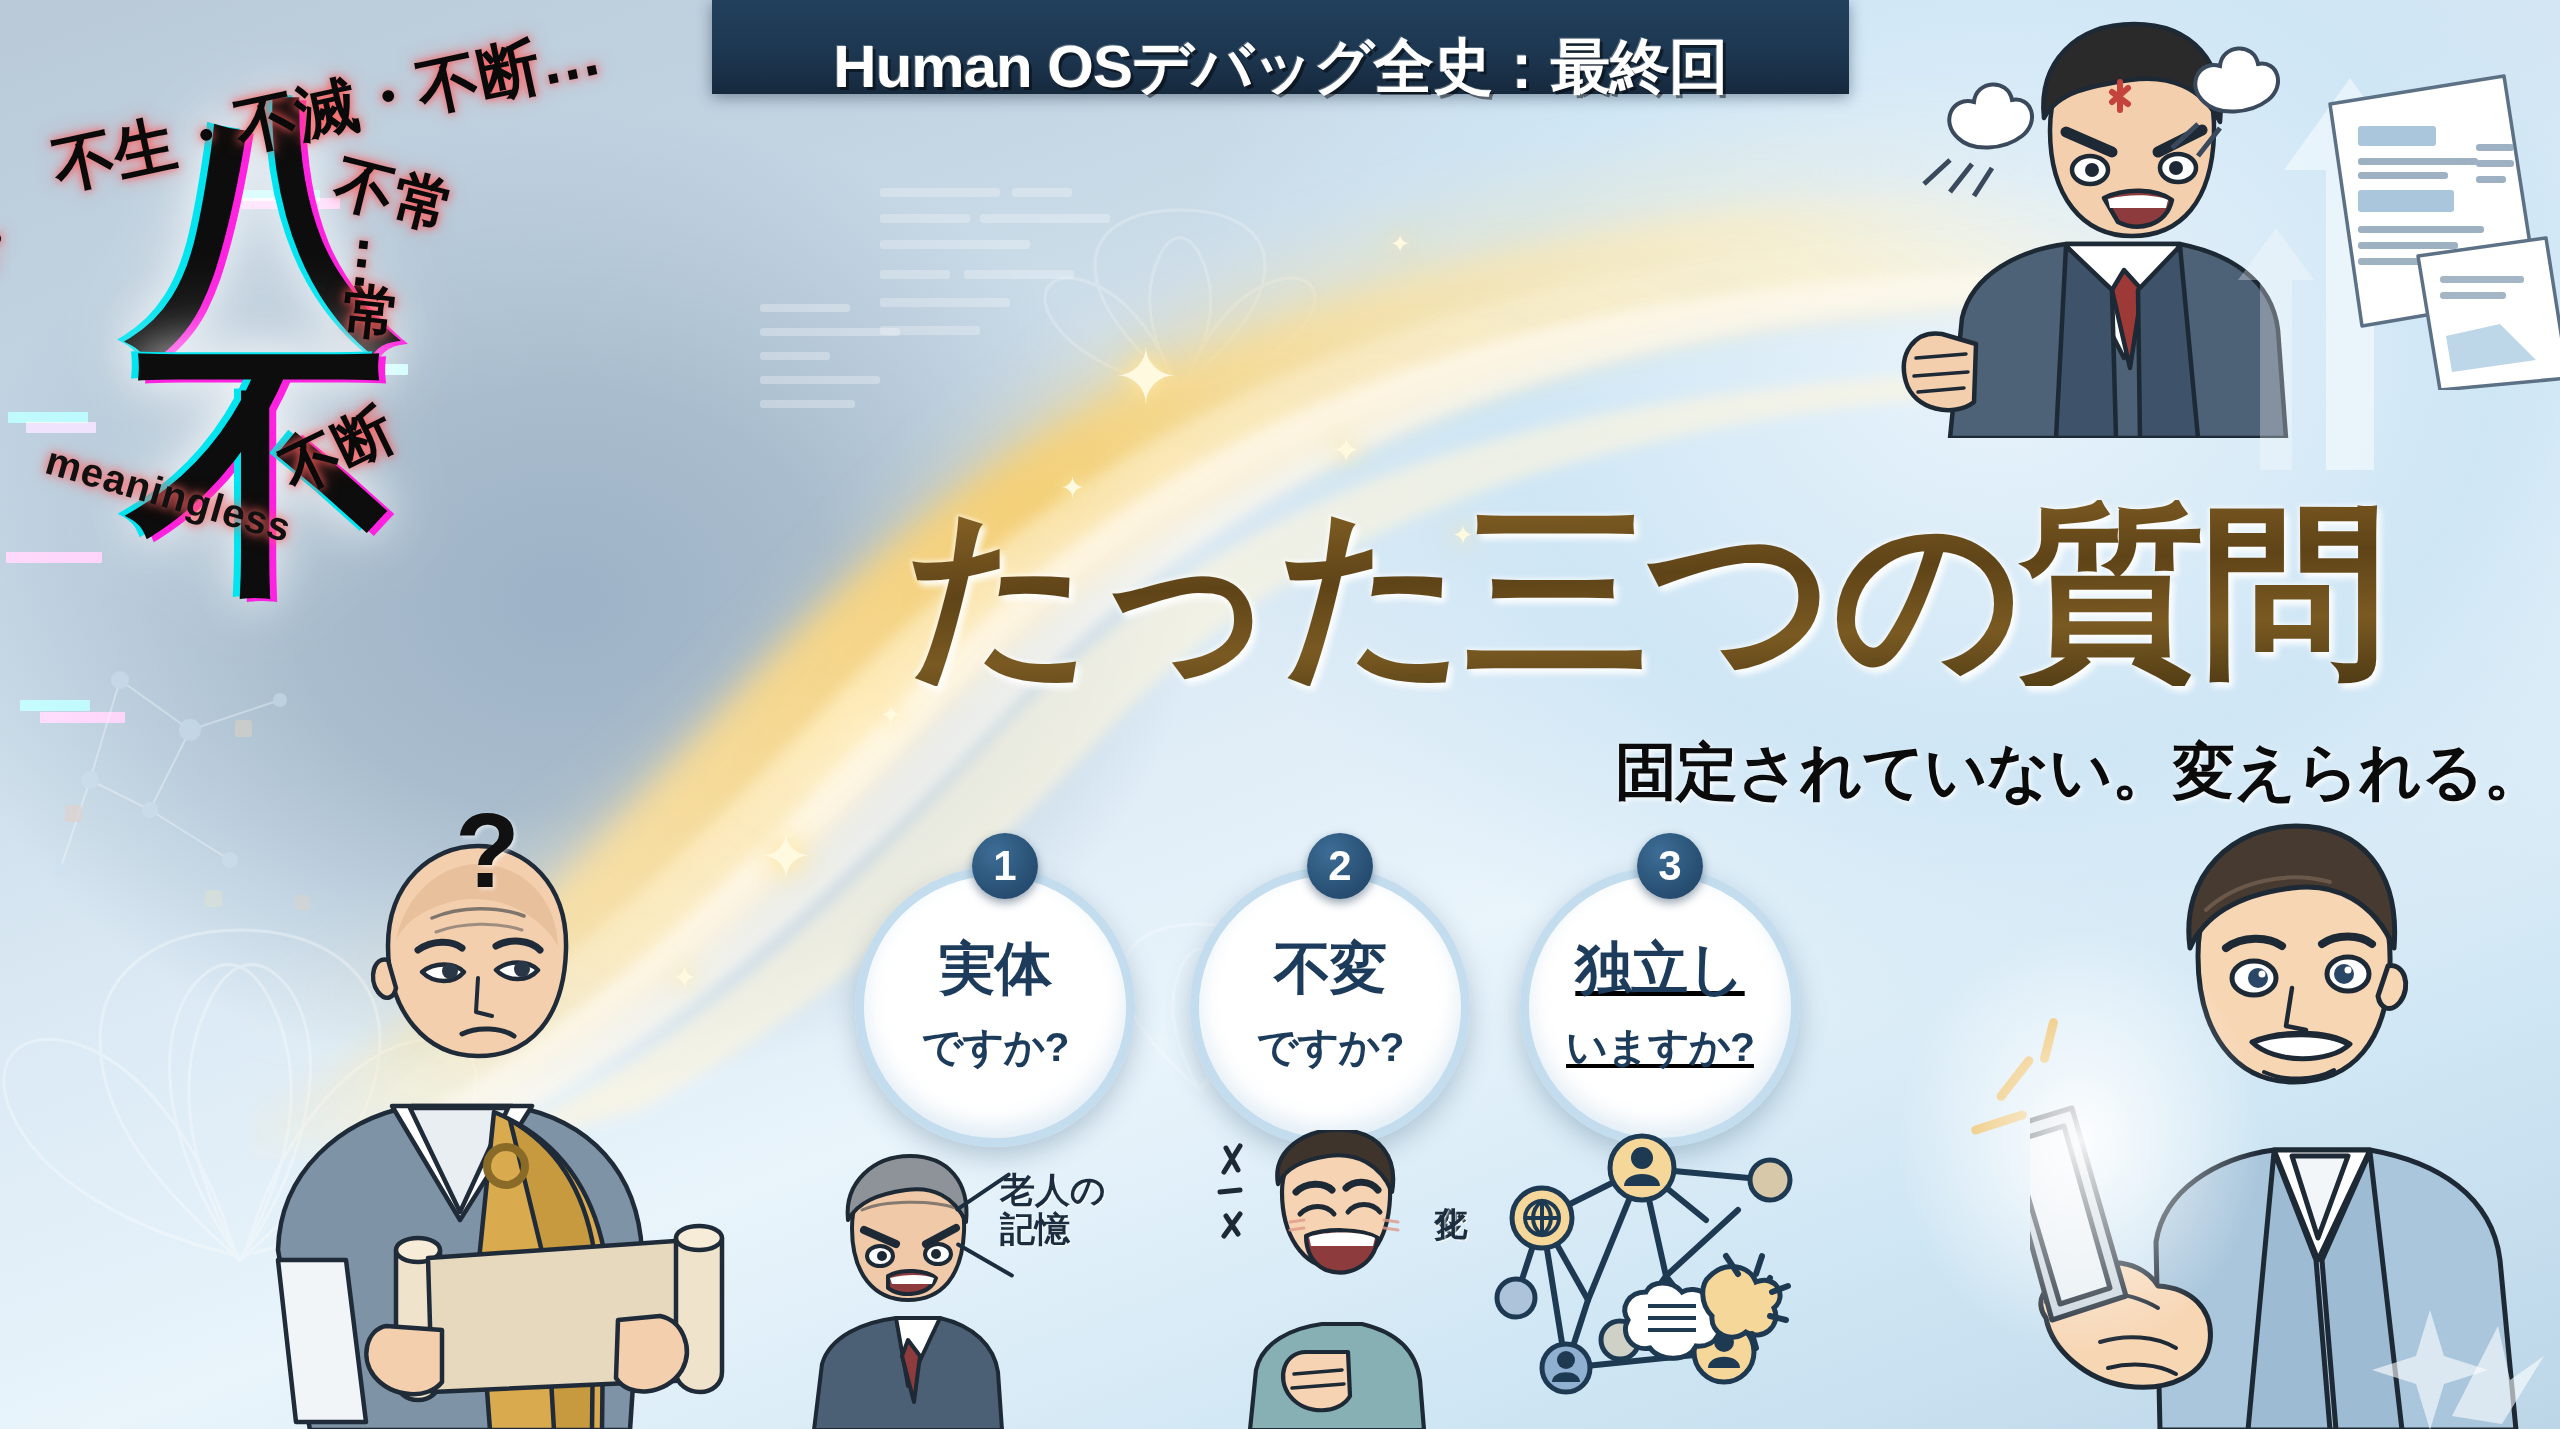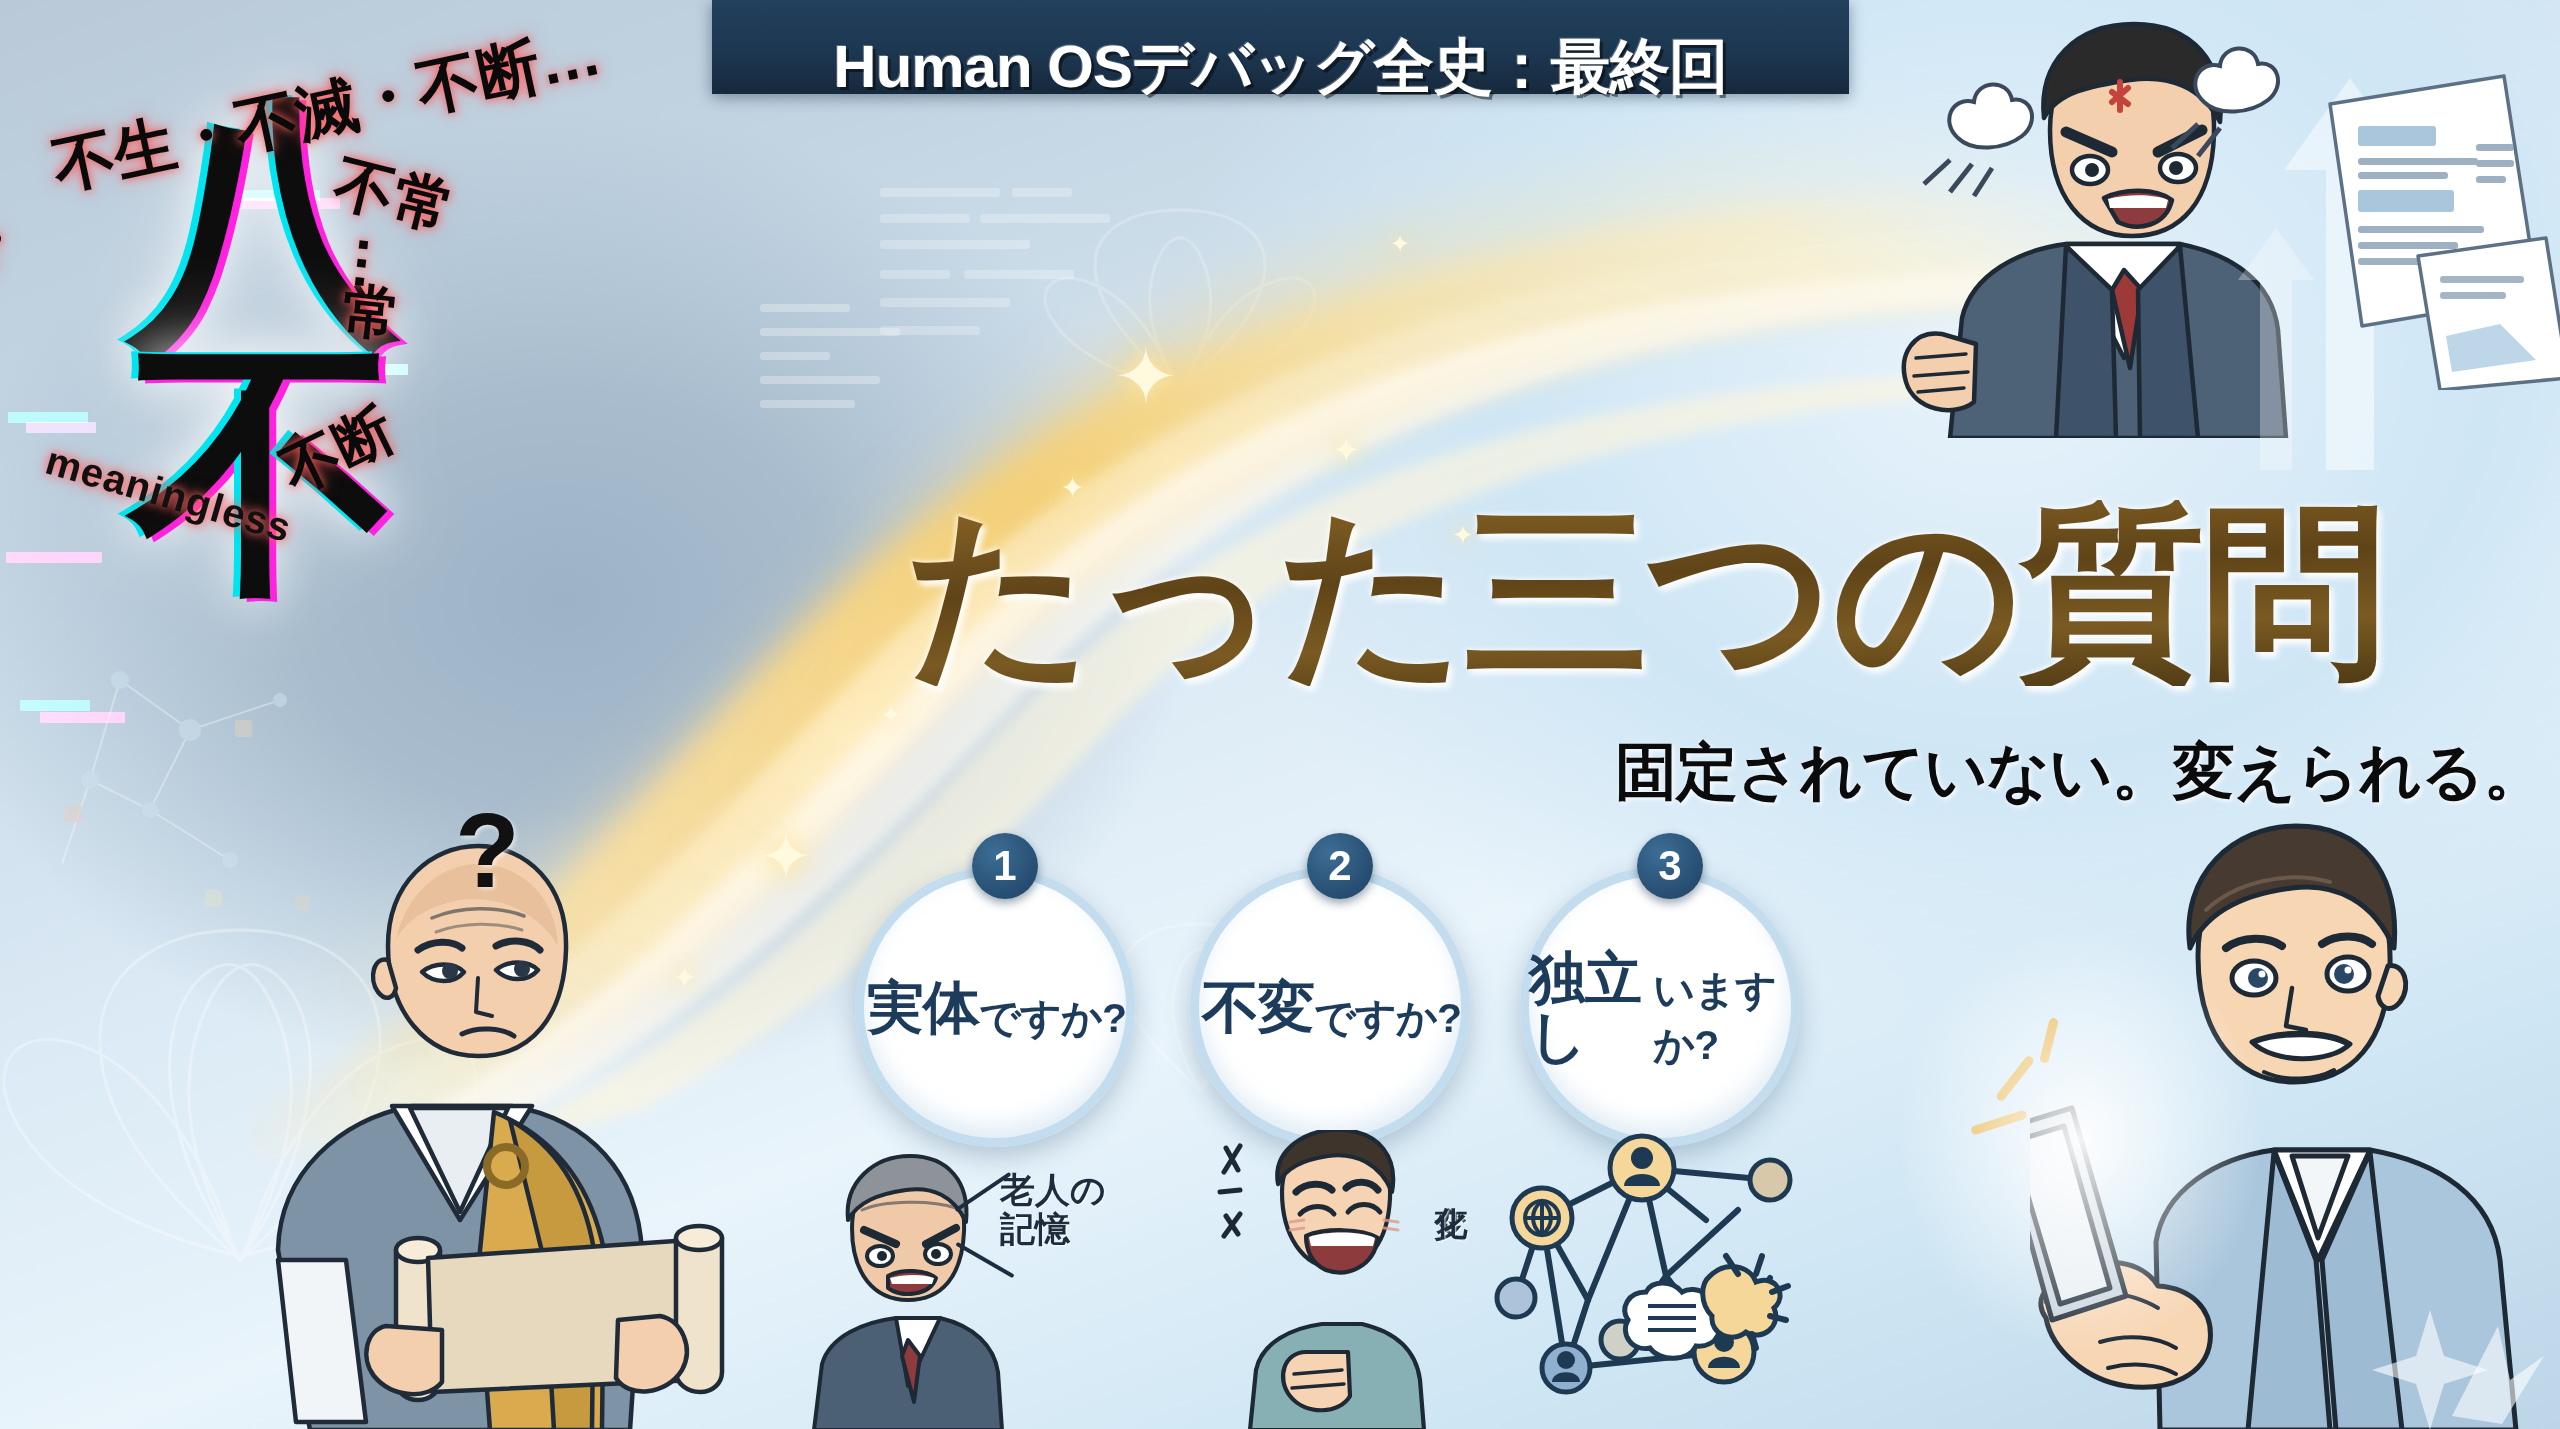--- a/index.html
+++ b/index.html
@@ -79,21 +79,21 @@
     text-shadow:2px 2px 5px rgba(255,255,255,.9);
   }
 
   
   .qwrap{position:absolute;}
   .qcircle{
     position:absolute;border-radius:50%;
     background:radial-gradient(circle at 38% 30%,#ffffff 0%,#ffffff 62%,#f3f9fd 100%);
     border:9px solid #c4ddee;
     box-shadow:0 10px 26px rgba(60,95,125,.30), inset 0 -10px 22px rgba(190,215,232,.45);
-    display:flex;align-items:center;justify-content:flex-end;
+    display:flex;flex-direction:column;align-items:center;justify-content:center;
   }
   .qline1{font-size:57px;font-weight:bold;color:#1d3c5c;letter-spacing:-1px;line-height:1.02;
           text-shadow:1px 1px 0 rgba(255,255,255,.9);}
   .qline2{font-size:41px;font-weight:bold;color:#1d3c5c;letter-spacing:-1px;margin-top:22px;}
   .qnum{
     position:absolute;width:66px;height:66px;border-radius:50%;
     background:radial-gradient(circle at 35% 30%,#3d6d96 0%,#2b5478 55%,#1e4164 100%);
     color:#fff;font-size:42px;font-weight:bold;
     display:flex;align-items:center;justify-content:center;
     box-shadow:0 4px 10px rgba(25,55,85,.45);
@@ -281,21 +281,21 @@
   <div class="qwrap" style="left:1190px;top:845px;width:300px;height:300px;">
     <div class="qnum" style="left:117px;top:-12px;">2</div>
     <div class="qcircle" style="left:0;top:22px;width:262px;height:262px;">
       <div class="qline1">不変</div>
       <div class="qline2">ですか?</div>
     </div>
   </div>
 
   <div class="qwrap" style="left:1520px;top:845px;width:300px;height:300px;">
     <div class="qnum" style="left:117px;top:-12px;">3</div>
-    <div class="qcircle" style="left:0;top:22px;width:262px;height:262px;">
+    <div class="qcircle" style="left:0;top:22px;width:262px;height:262px;text-decoration:underline;">
       <div class="qline1">独立し</div>
       <div class="qline2">いますか?</div>
     </div>
   </div>
 
   <svg class="fig" style="left:160px;top:820px;width:600px;height:610px;" viewBox="0 0 600 610">
     <g stroke="#1f2b38" stroke-width="4.5" stroke-linejoin="round" stroke-linecap="round">
 
       <path d="M150 610 L118 430 C120 352 180 300 252 286 L352 286 C430 300 478 352 482 432 L470 610 Z" fill="#7e93a6"></path>
       <path d="M232 286 L300 400 L372 286 Z" fill="#ffffff"></path>

